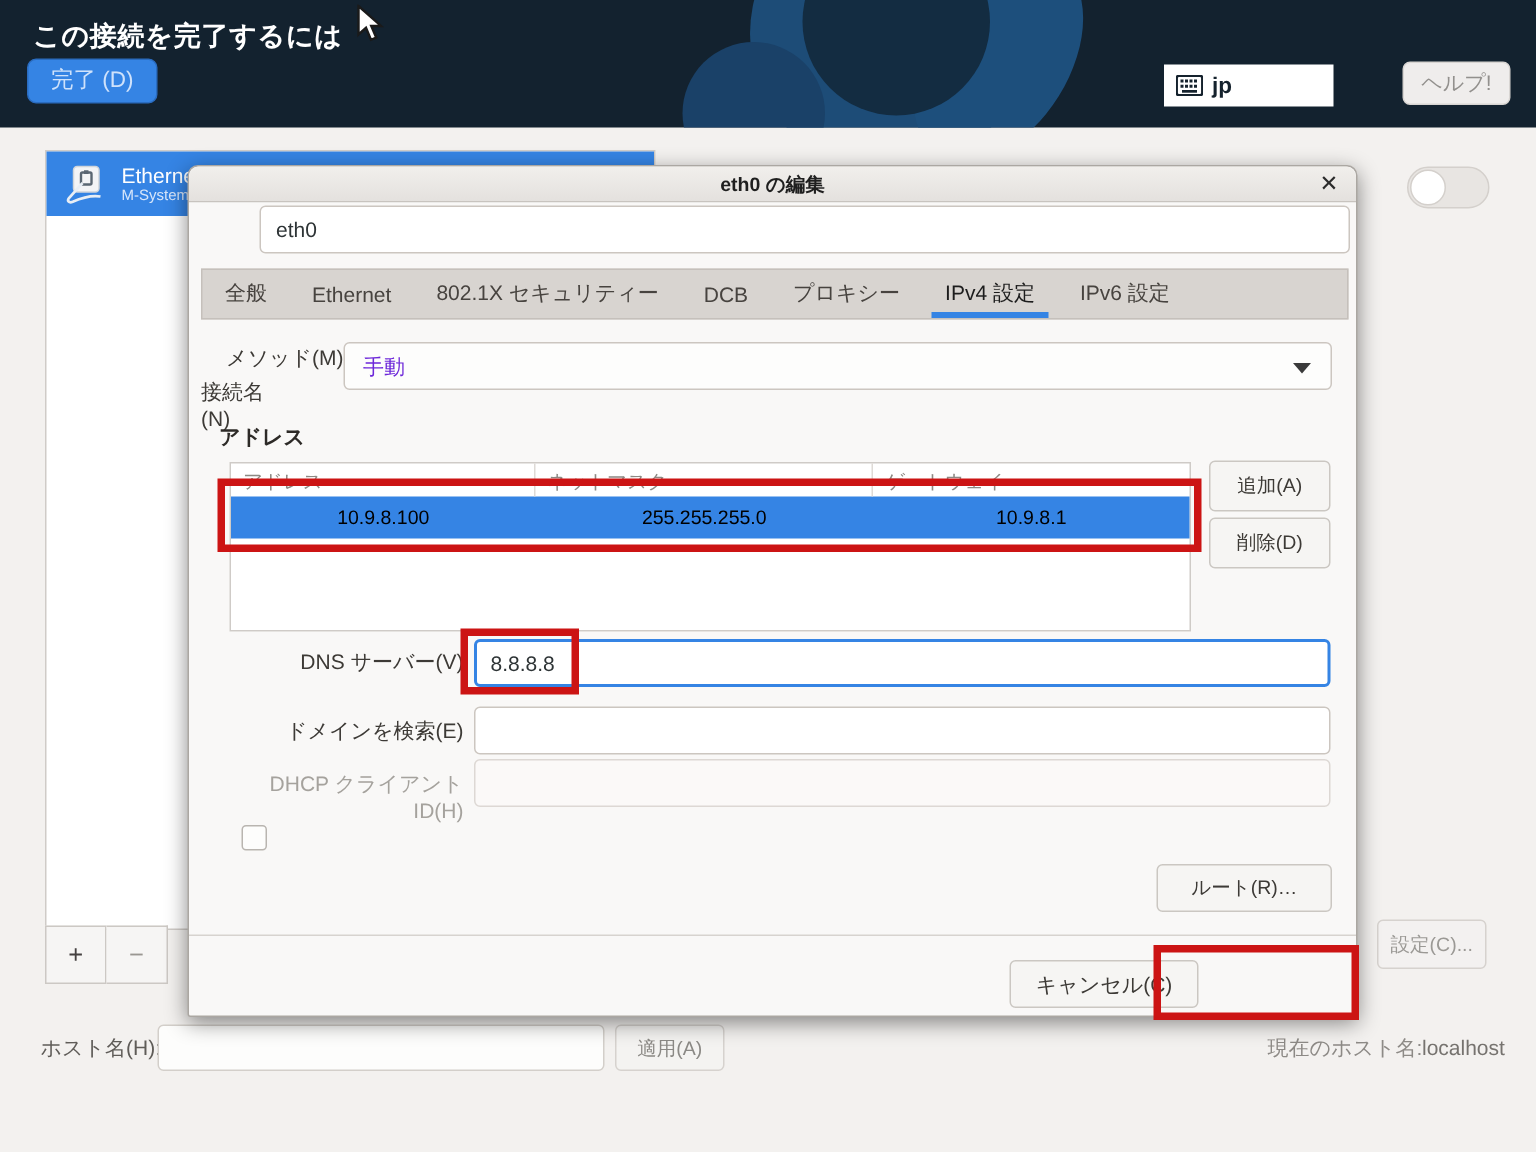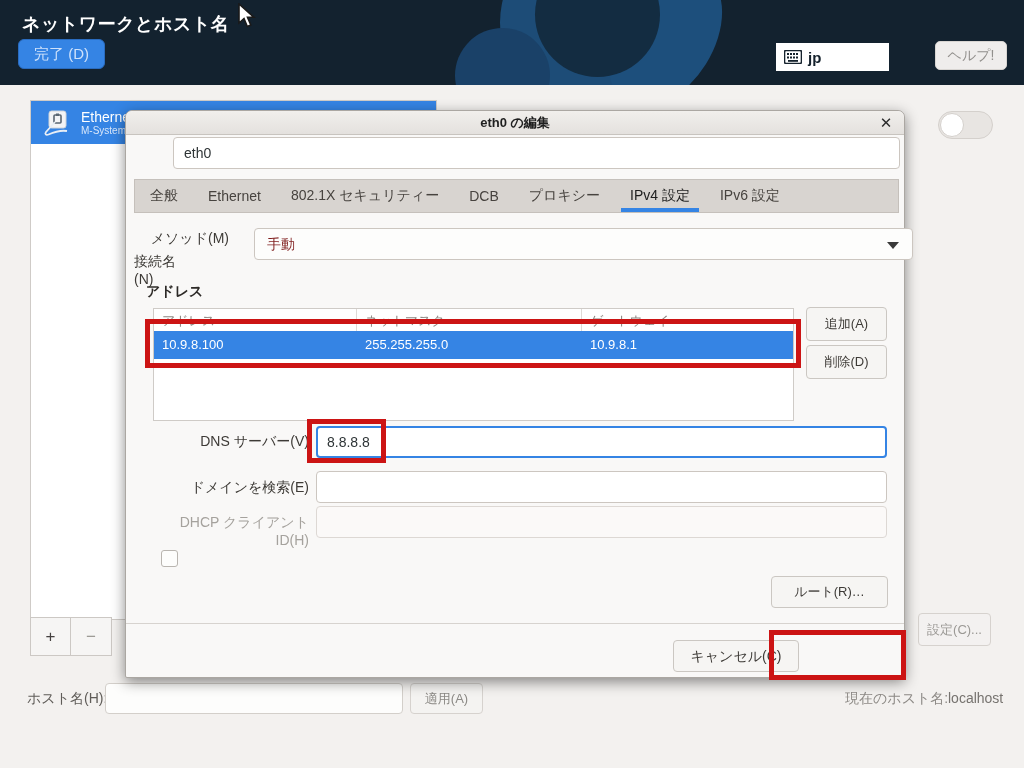--- a/index.html
+++ b/index.html
@@ -44,28 +44,28 @@
   .dlg-title { width:100%; text-align:center; font-size:13px; font-weight:bold; color:#1f1f1f; line-height:24px; }
   .dlg-close { position:absolute; right:9px; top:3px; width:18px; height:18px; font-size:15px; font-weight:bold; color:#2b2b2b; text-align:center; line-height:18px; cursor:pointer; }
   .conn-label { position:absolute; left:8px; top:142px; width:44px; font-size:14px; color:#3d3a36; }
   .row-label { position:absolute; font-size:14px; color:#3d3a36; text-align:right; }
   .conn-field { position:absolute; left:47px; top:26px; width:727px; height:32px; background:#ffffff; border:1px solid #ccc6c0; border-radius:4px; font-size:14px; padding:0 10px; color:#2e3436; }
   .tabbar { position:absolute; left:8px; top:68px; width:765px; height:34px; background:#d8d4d0; border:1px solid #c5c0bb; display:flex; align-items:stretch; }
   .tab { padding:0 15px; font-size:14px; color:#47433f; display:flex; align-items:center; cursor:pointer; position:relative; }
   .tab.active { color:#1d1d1d; }
   .tab.active::after { content:""; position:absolute; left:6px; right:6px; bottom:0; height:4px; background:#3584e4; }
   .method-label { left:8px; top:119px; width:95px; }
-  .method-select { position:absolute; left:103px; top:117px; width:659px; height:32px; background:#fdfdfc; border:1px solid #ccc6c0; border-radius:4px; font-size:14px; line-height:30px; padding:0 12px; color:#7f1d1d; cursor:pointer;margin-left:25px; }
+  .method-select { position:absolute; left:103px; top:117px; width:659px; height:32px; background:#fdfdfc; border:1px solid #ccc6c0; border-radius:4px; font-size:14px; line-height:30px; padding:0 12px; color:#6d28d9; cursor:pointer; }
   .method-caret { position:absolute; right:13px; top:13px; width:0; height:0; border-left:6px solid transparent; border-right:6px solid transparent; border-top:7px solid #3a3a3a; }
   .addr-heading { position:absolute; left:20px; top:172px; font-size:14px; font-weight:bold; color:#2d2a27; }
   .addr-table { position:absolute; left:27px; top:197px; width:641px; height:113px; background:#ffffff; border:1px solid #cfcbc7; }
   .addr-head { display:flex; height:22px; }
   .addr-hcell { font-size:13px; color:#8d8984; padding:3px 8px 0 8px; border-right:1px solid #dedad6; }
   .addr-hcell:nth-child(1){ width:203px; } .addr-hcell:nth-child(2){ width:225px; } .addr-hcell:nth-child(3){ width:211px; border-right:none; }
-  .addr-row { display:flex; height:28px; background:#3584e4; color:#ffffff; }
+  .addr-row { display:flex; height:28px; background:#3584e4; color:#000000;text-align:center; }
   .addr-cell { font-size:13px; padding:6px 8px 0 8px; }
   .addr-cell:nth-child(1){ width:203px; } .addr-cell:nth-child(2){ width:225px; } .addr-cell:nth-child(3){ width:211px; }
   .btn { background:#f6f5f3; border:1px solid #cbc7c2; border-radius:4px; color:#3d3a36; font-size:13px; text-align:center; cursor:pointer; }
   .add-btn { position:absolute; left:680px; top:196px; width:81px; height:34px; line-height:32px; }
   .del-btn { position:absolute; left:680px; top:234px; width:81px; height:34px; line-height:32px; }
   .dns-label { left:20px; top:322px; width:163px; }
   .dns-field { position:absolute; left:190px; top:315px; width:571px; height:32px; background:#ffffff; border:2px solid #3584e4; border-radius:4px; font-size:14px; padding:0 9px; color:#2e3436; }
   .search-label { left:20px; top:368px; width:163px; }
   .search-field { position:absolute; left:190px; top:360px; width:571px; height:32px; background:#ffffff; border:1px solid #ccc6c0; border-radius:4px; font-size:14px; padding:0 10px; color:#2e3436; }
   .dhcp-label { left:20px; top:403px; width:163px; color:#a5a29d; }
@@ -86,21 +86,21 @@
   .cursor { position:absolute; left:237px; top:3px; z-index:60; }
 </style>
 </head>
 <body>
 
 <div class="topbar">
   <div class="swirl-a"></div>
   <div class="swirl-c"></div>
   <div class="swirl-b"></div>
   <div class="swirl-d"></div>
-  <div class="tb-title">ネットワークとホスト名</div>
+  <div class="tb-title">この接続を完了するには</div>
   <div class="tb-done">完了 (D)</div>
   <div class="tb-kb">
     <svg width="18" height="14" viewBox="0 0 18 14">
       <rect x="0.5" y="0.5" width="17" height="13" rx="1.5" fill="none" stroke="#15222d" stroke-width="1.6"></rect>
       <rect x="3" y="3" width="2" height="2" fill="#15222d"></rect>
         <rect x="6" y="3" width="2" height="2" fill="#15222d"></rect>
       <rect x="9" y="3" width="2" height="2" fill="#15222d"></rect>
         <rect x="12" y="3" width="2" height="2" fill="#15222d"></rect>
       <rect x="3" y="6.5" width="2" height="2" fill="#15222d"></rect>
         <rect x="6" y="6.5" width="2" height="2" fill="#15222d"></rect>

